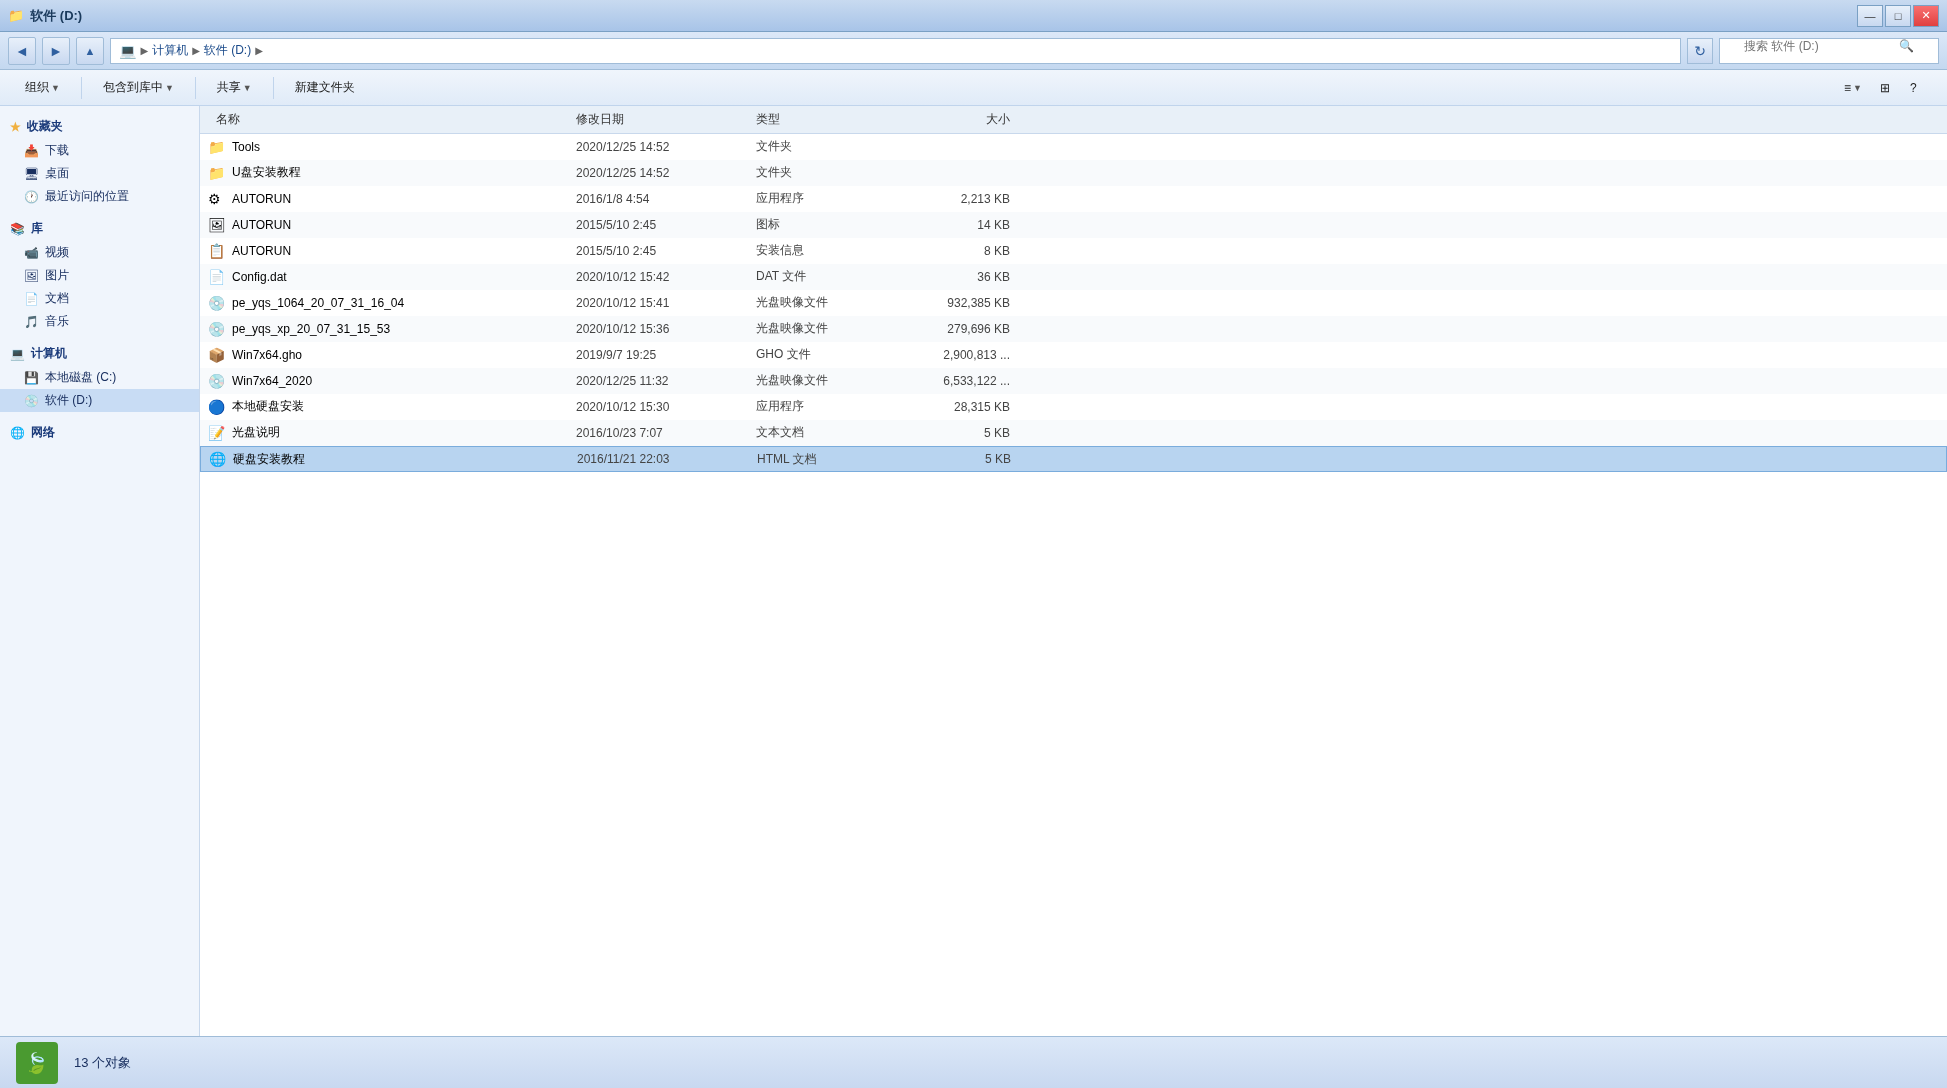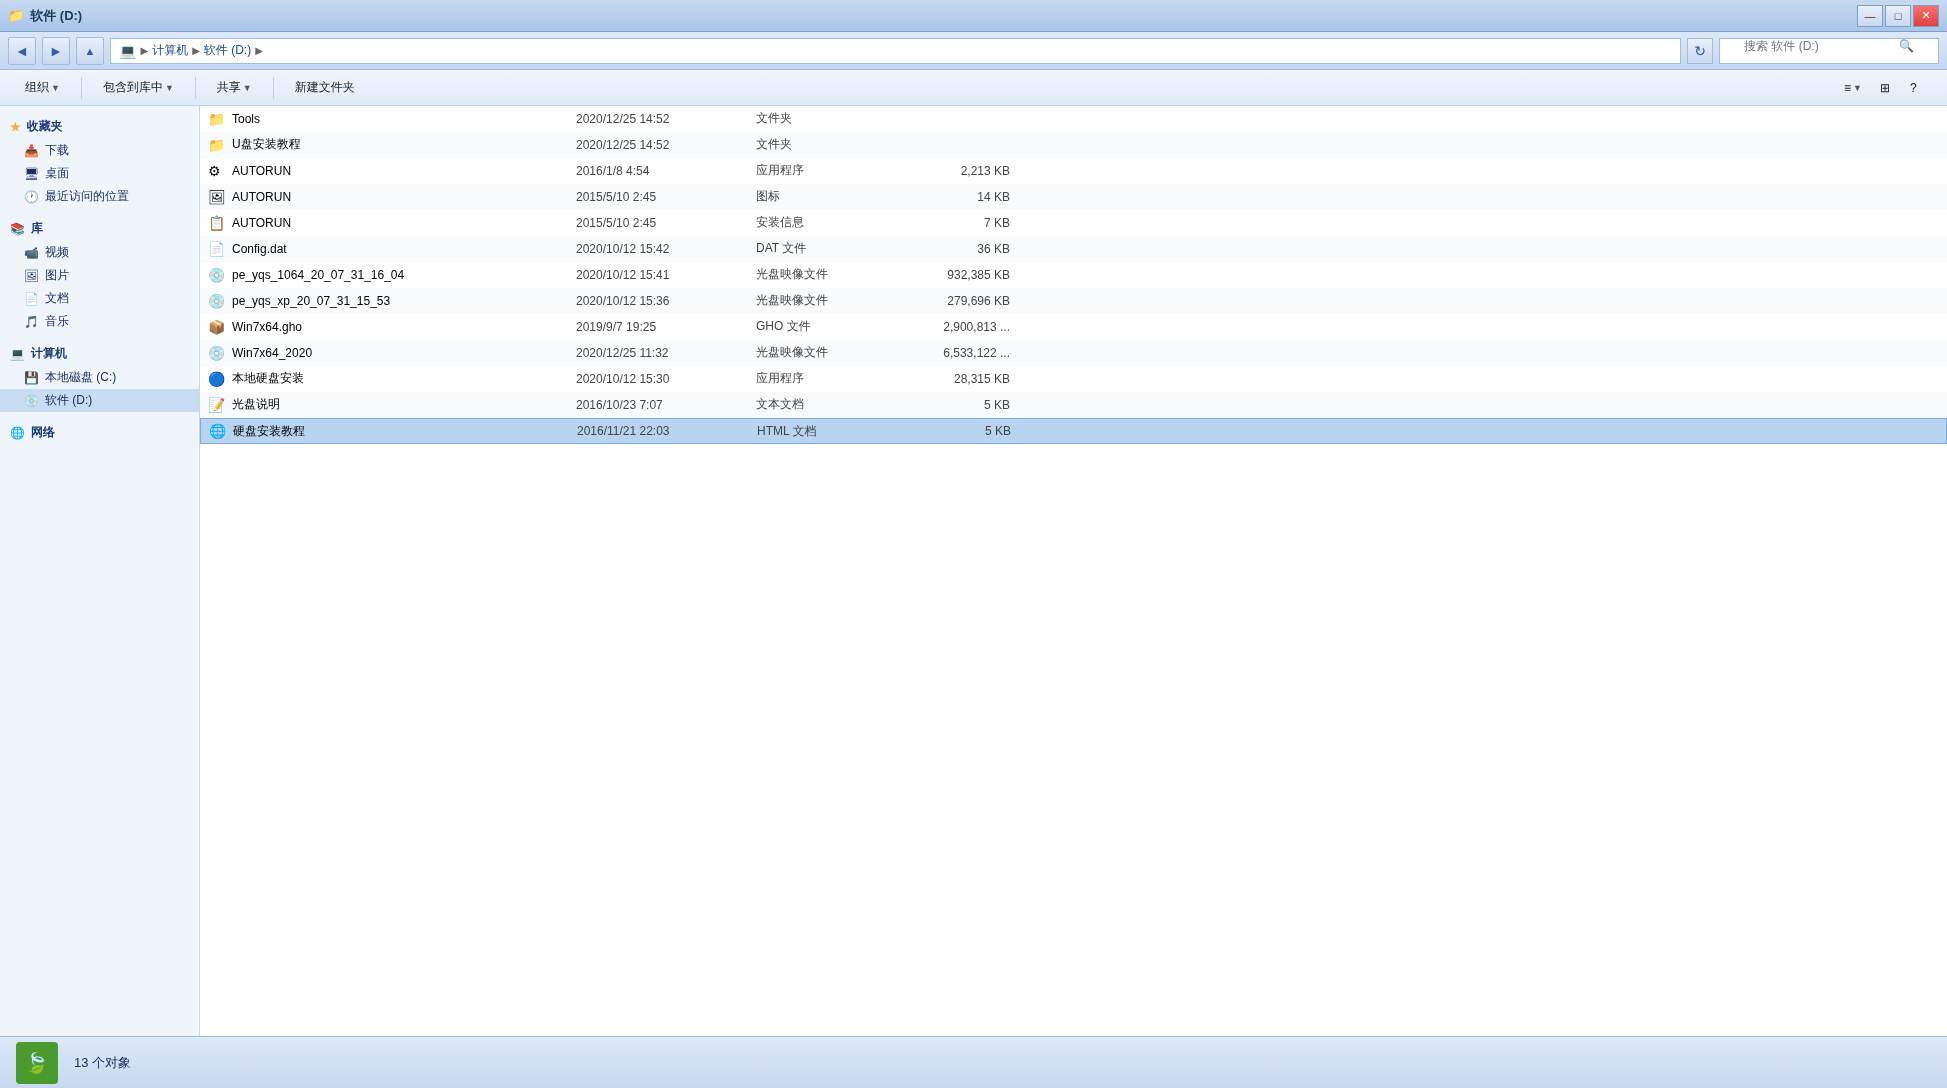--- a/index.html
+++ b/index.html
@@ -404,20 +404,26 @@
       <div class="sidebar-header">
         <span class="icon-network">🌐</span>
         <span>网络</span>
       </div>
     </div>
 
   </div>
 
   <div class="file-area">
 
+    <div class="column-header">
+      <div class="col-name">名称</div>
+      <div class="col-date">修改日期</div>
+      <div class="col-type">类型</div>
+      <div class="col-size">大小</div>
+    </div>
 
     <div class="file-list" id="file-list">
     <div class="file-row">
     <div style="display:flex;align-items:center;width:360px;">
       <span class="file-icon">📁</span>
       <span class="file-name">Tools</span>
     </div>
     <div class="file-date">2020/12/25 14:52</div>
     <div class="file-type">文件夹</div>
     <div class="file-size"></div>
@@ -449,21 +455,21 @@
     <div class="file-type">图标</div>
     <div class="file-size">14 KB</div>
   </div>
         <div class="file-row">
     <div style="display:flex;align-items:center;width:360px;">
       <span class="file-icon">📋</span>
       <span class="file-name">AUTORUN</span>
     </div>
     <div class="file-date">2015/5/10 2:45</div>
     <div class="file-type">安装信息</div>
-    <div class="file-size">7 KB</div>
+    <div class="file-size">8 KB</div>
   </div>
         <div class="file-row">
     <div style="display:flex;align-items:center;width:360px;">
       <span class="file-icon">📄</span>
       <span class="file-name">Config.dat</span>
     </div>
     <div class="file-date">2020/10/12 15:42</div>
     <div class="file-type">DAT 文件</div>
     <div class="file-size">36 KB</div>
   </div>

